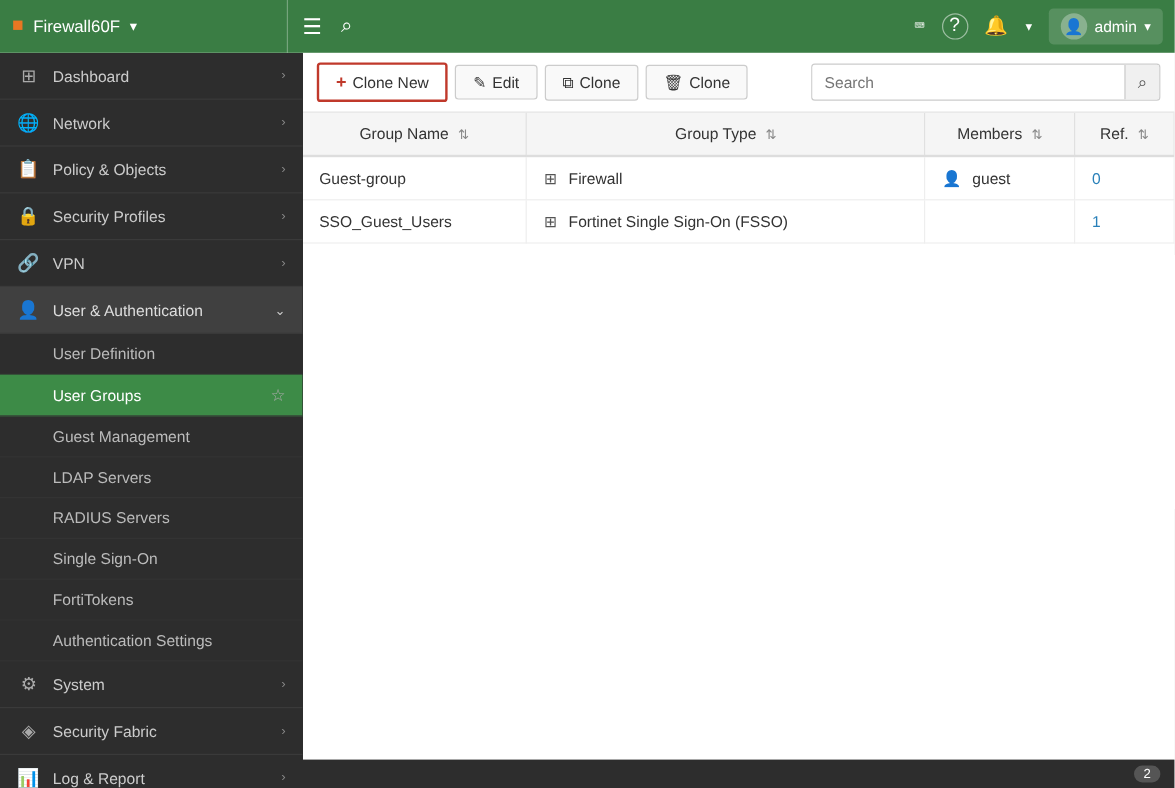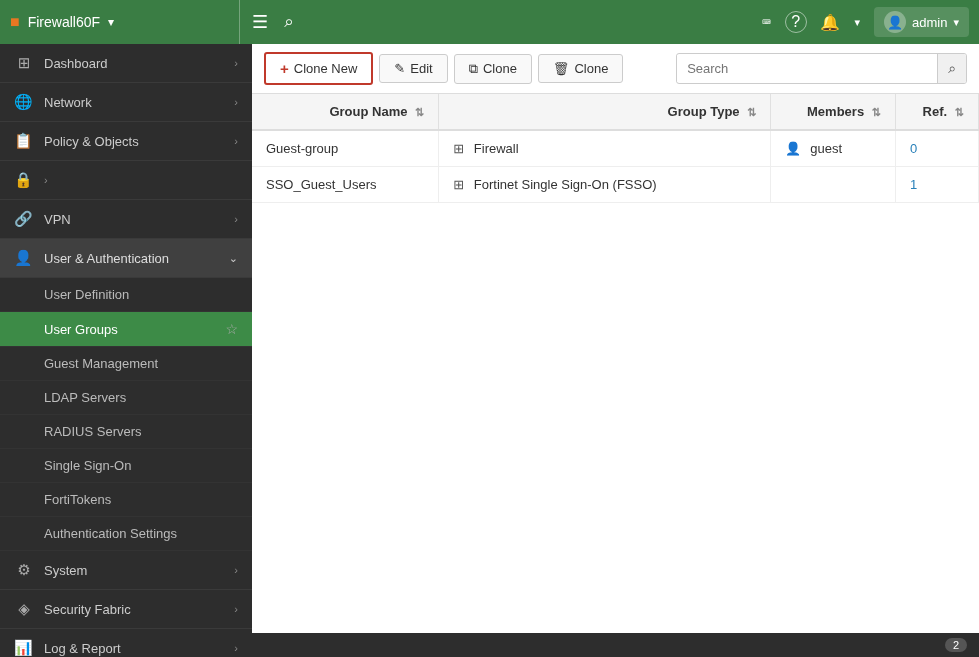--- a/index.html
+++ b/index.html
@@ -167,23 +167,23 @@
     table {
       width: 100%;
       border-collapse: collapse;
     }
     thead {
       background: #f5f5f5;
       border-bottom: 2px solid #ddd;
     }
     th {
       padding: 10px 14px;
-      text-align: right;
+      text-align: center;
       font-size: 13px;
-      font-weight: bold;
+      font-weight: normal;
       color: #333;
       border-right: 1px solid #e0e0e0;
       cursor: pointer;
       user-select: none;
     }
     th .sort-icon { font-size: 11px; color: #888; margin-left: 4px; }
     td {
       padding: 10px 14px;
       border-bottom: 1px solid #eee;
       border-right: 1px solid #eee;
@@ -261,20 +261,21 @@
     </div>
 
     <div class="sidebar-item">
       <span class="sidebar-icon">📋</span>
       <span class="sidebar-label">Policy &amp; Objects</span>
       <span class="chevron">›</span>
     </div>
 
     <div class="sidebar-item">
       <span class="sidebar-icon">🔒</span>
+      <span class="sidebar-label">Security Profiles</span>
       <span class="chevron">›</span>
     </div>
 
     <div class="sidebar-item">
       <span class="sidebar-icon">🔗</span>
       <span class="sidebar-label">VPN</span>
       <span class="chevron">›</span>
     </div>
 
     <div class="sidebar-item expanded" style="background:#404040;">

